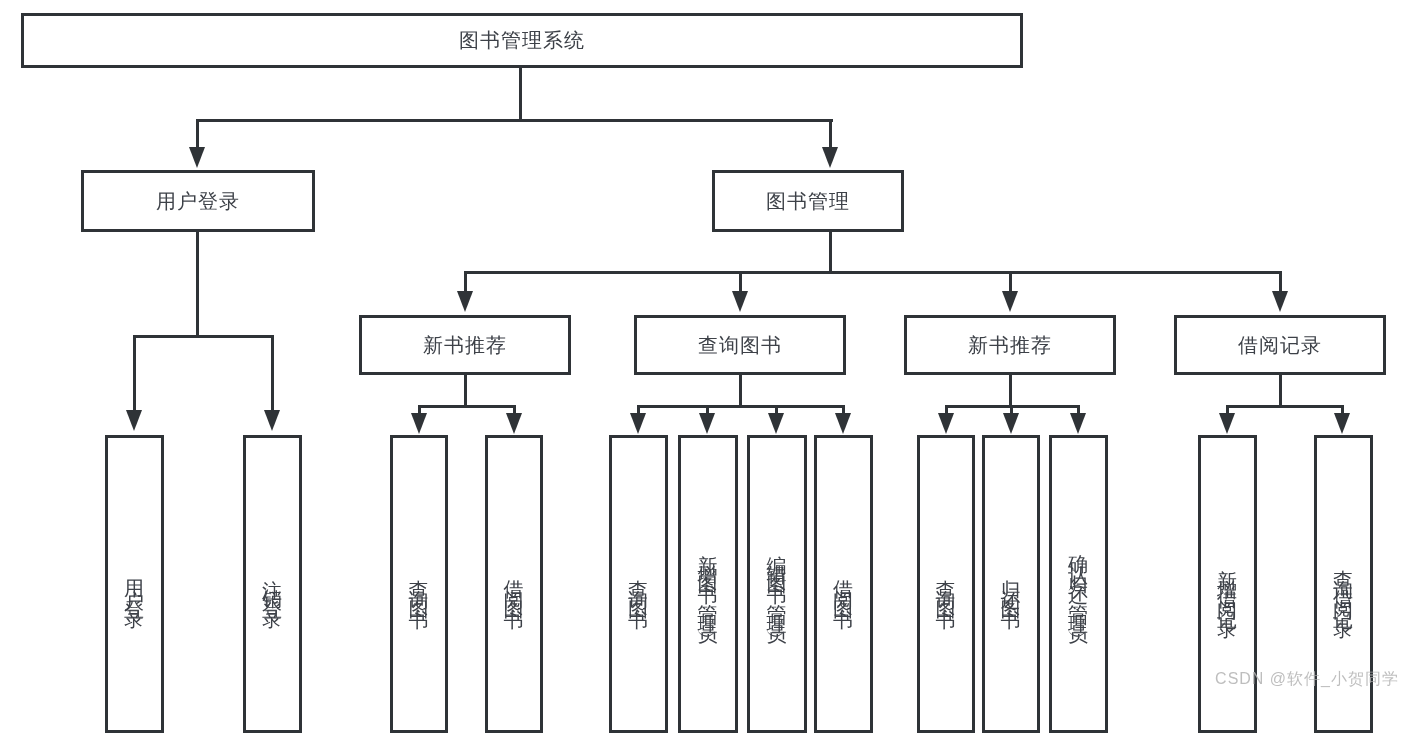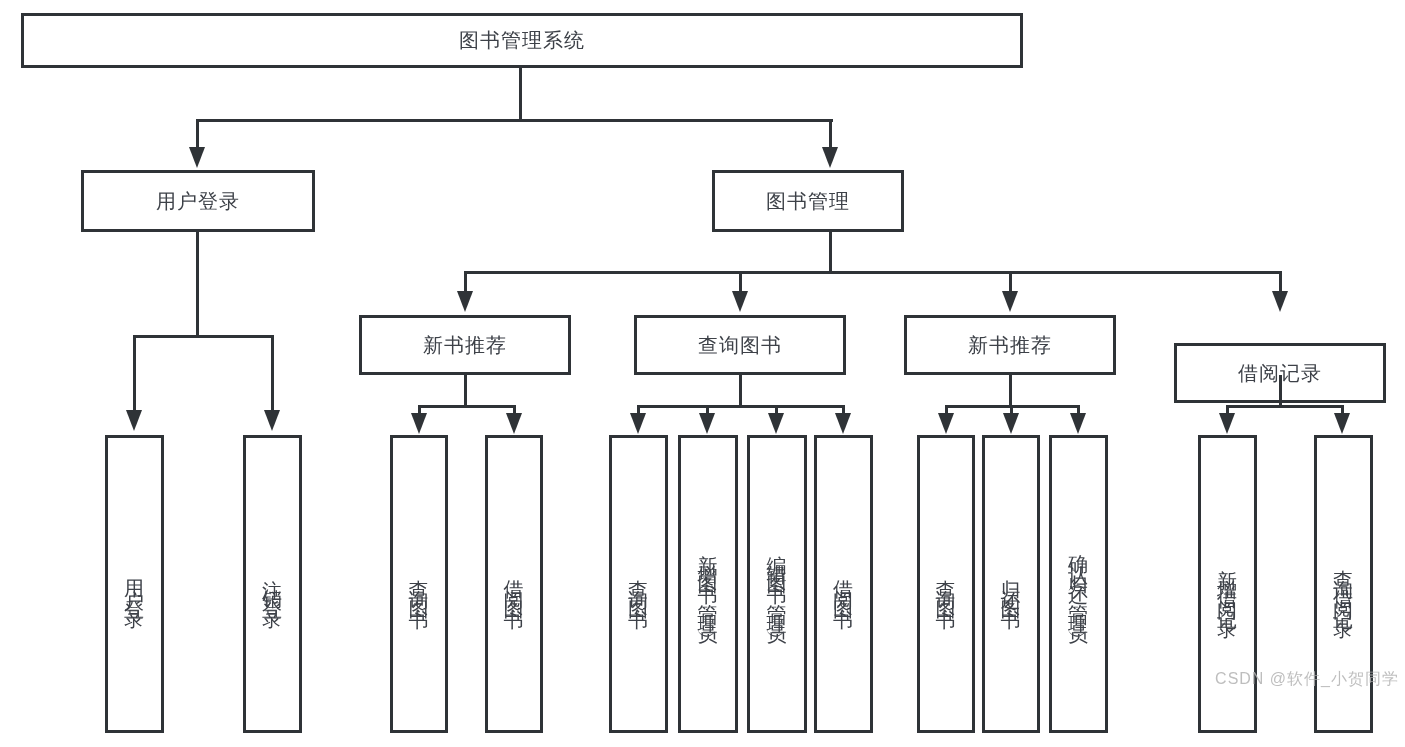--- a/index.html
+++ b/index.html
@@ -96,21 +96,21 @@
 
   <div class="node" style="left:359px;top:315px;width:212px;height:60px;">
     <span>新书推荐</span>
   </div>
   <div class="node" style="left:634px;top:315px;width:212px;height:60px;">
     <span>查询图书</span>
   </div>
   <div class="node" style="left:904px;top:315px;width:212px;height:60px;">
     <span>新书推荐</span>
   </div>
-  <div class="node" style="left:1174px;top:315px;width:212px;height:60px;margin-top:28px;">
+  <div class="node" style="left:1174px;top:315px;width:212px;height:60px;">
     <span>借阅记录</span>
   </div>
 
   <div class="vline" style="left:464px;top:375px;height:33px;"></div>
   <div class="hline" style="left:418px;top:405px;width:97px;"></div>
   <div class="vline" style="left:418px;top:405px;height:10px;"></div>
   <div class="arrow" style="left:411px;top:413px;"></div>
   <div class="vline" style="left:513px;top:405px;height:10px;"></div>
   <div class="arrow" style="left:506px;top:413px;"></div>
 

